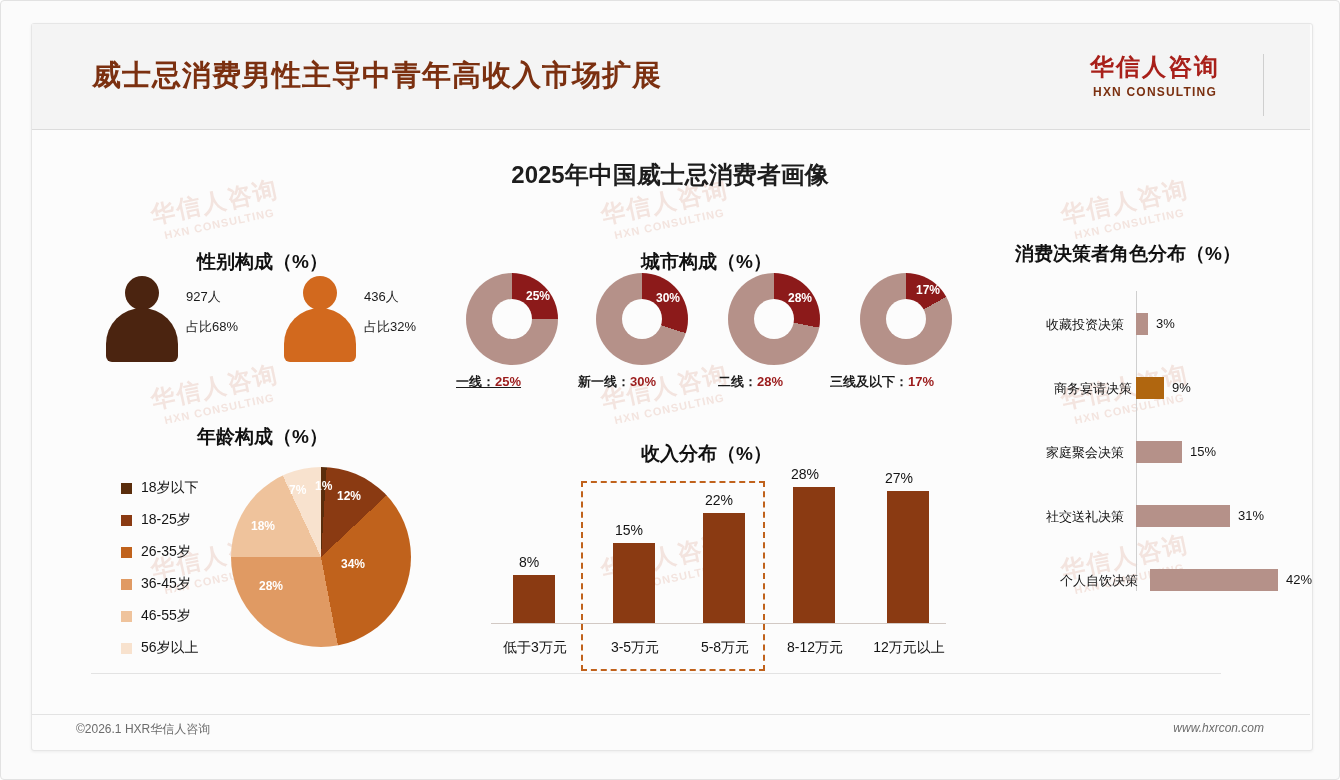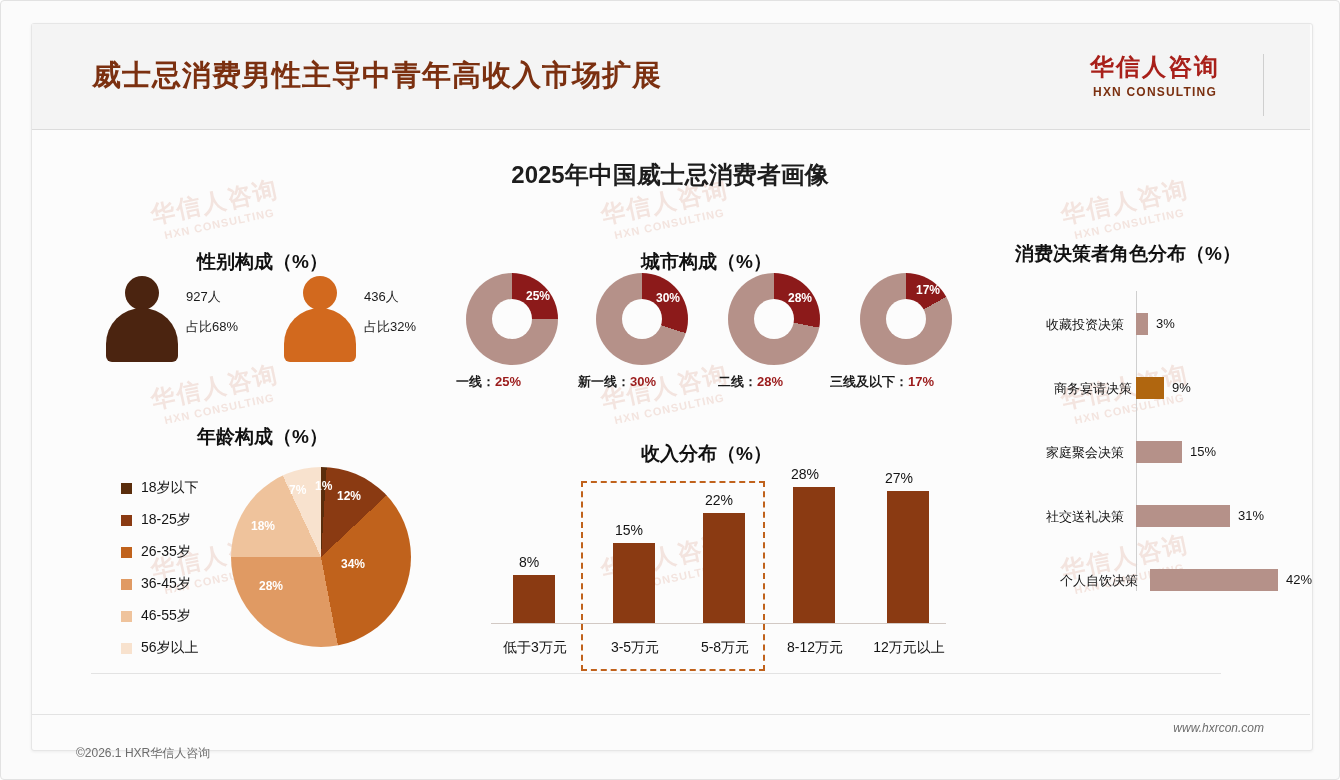--- a/index.html
+++ b/index.html
@@ -92,21 +92,21 @@
   .role-bar{position:absolute;height:22px;background:#B59189;}
   .role-val{position:absolute;top:3px;font-size:13px;color:#141414;white-space:nowrap;}
   .role-axis{position:absolute;left:120px;top:0;width:1px;height:300px;background:#cfcfcf;}
 
   
   .note{
     position:absolute;left:115px;top:684px;font-size:12px;color:#5f5f5f;white-space:nowrap;
   }
   .note-rule{position:absolute;left:90px;top:672px;width:1130px;height:1px;background:#e3e3e3;}
   .foot-rule{position:absolute;left:31px;top:713px;width:1278px;height:1px;background:#e3e3e3;}
-  .copy{position:absolute;left:75px;top:720px;font-size:12px;color:#6c6c6c;margin-top:24px;}
+  .copy{position:absolute;left:75px;top:720px;font-size:12px;color:#6c6c6c;}
   .url{position:absolute;right:75px;top:720px;font-size:12px;color:#6c6c6c;font-style:italic;}
 </style>
 </head>
 <body>
 
 <div id="slide">
   <div class="page-frame"></div>
 
   <div class="header">
     <div class="title">威士忌消费男性主导中青年高收入市场扩展</div>
@@ -172,21 +172,21 @@
     <div class="g-label" style="left:268px;top:12px;">436人</div>
     <div class="g-label" style="left:268px;top:42px;">占比32%</div>
   </div>
 
   <div class="sec-title" style="left:640px;top:248px;">城市构成（%）</div>
   <div class="donut-row">
     <div class="donut" style="left:10px;top:0;background:conic-gradient(#8C1A1A 0 25%, #B59189 25% 100%);">
       <div class="hole"></div>
       <div class="pct" style="left:60px;top:16px;">25%</div>
     </div>
-    <div class="donut-cap" style="left:0px;">
+    <div class="donut-cap" style="left:0px;text-decoration:underline;">
       <span>一线：</span><b>25%</b>
     </div>
 
     <div class="donut" style="left:140px;top:0;background:conic-gradient(#8C1A1A 0 30%, #B59189 30% 100%);">
       <div class="hole"></div>
       <div class="pct" style="left:60px;top:18px;">30%</div>
     </div>
     <div class="donut-cap" style="left:122px;">
       <span>新一线：</span><b>30%</b>
     </div>

